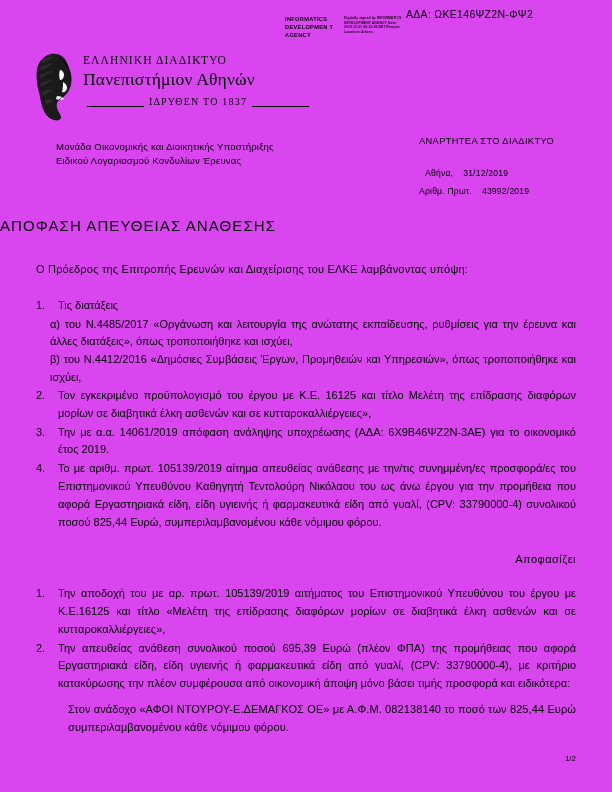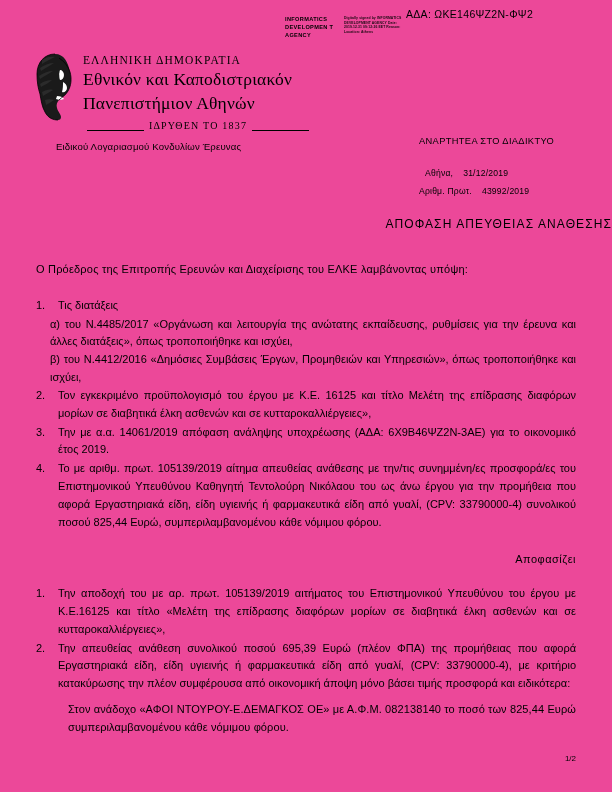--- a/index.html
+++ b/index.html
@@ -8,21 +8,21 @@
     background: #ffffff;
   }
   body {
     font-family: "Liberation Sans", sans-serif;
     color: #000000;
   }
   .page {
     position: relative;
     width: 612px;
     height: 792px;
-    background: #ec4899;
+    background: #d946ef;
     overflow: hidden;
   }
 
   
   .ada-code {
     position: absolute;
     left: 406px;
     top: 8px;
     font-size: 10.5px;
     letter-spacing: 0.3px;
@@ -128,22 +128,22 @@
   .meta-city  { left: 425px; top: 168px; }
   .meta-proto { left: 419px; top: 186px; }
   .meta-val   { display: inline-block; margin-left: 10px; }
 
   
   .doc-title {
     position: absolute;
     left: 0;
     top: 217px;
     width: 612px;
-    text-align: right;
-    font-size: 12px;
+    text-align: left;
+    font-size: 15px;
     letter-spacing: 1.1px;
   }
 
   
   .body-area {
     position: absolute;
     left: 36px;
     top: 261px;
     width: 540px;
     font-size: 11px;
@@ -224,32 +224,32 @@
         <path d="M7 32 C11 29 15 28 19 28 C16 31 11 33 8 35 Z"></path>
         <path d="M9 40 C13 38 16 37 20 38 C17 40 13 42 10 44 Z"></path>
         <path d="M12 48 C15 47 18 47 21 48 C18 50 15 52 13 53 Z"></path>
       </g>
       <g fill="none" stroke="#000" stroke-width="0.8">
         <path d="M22 2 C11 2 4 11 4 22 C4 30 5 36 7 42 C8 48 9 55 12 60 C15 66 20 68 25 68"></path>
         <path d="M26 6 C31 9 35 14 37 20 C39 27 38 34 35 39 C33 43 29 45 26 48"></path>
       </g>
     </svg>
     <div class="lh-text">
-      <div class="lh-line1">ΕΛΛΗΝΙΚΗ ΔΗΜΟΚΡΑΤΙΑ</div>
-      <div class="lh-line2">Εθνικόν και Καποδιστριακόν</div>
+      <div class="lh-line1">ΕΛΛΗΝΙΚΗ ΔΙΑΔΙΚΤΥΟ</div>
       <div class="lh-line3">Πανεπιστήμιον Αθηνών</div>
     </div>
     <div class="lh-founded">
       <span class="rule"></span>
       <span>ΙΔΡΥΘΕΝ ΤΟ 1837</span>
       <span class="rule"></span>
     </div>
   </div>
 
   <div class="unit">
+    <div>Μονάδα Οικονομικής και Διοικητικής Υποστήριξης</div>
     <div>Ειδικού Λογαριασμού Κονδυλίων Έρευνας</div>
   </div>
 
   <div class="meta-anarthtea">ΑΝΑΡΤΗΤΕΑ ΣΤΟ ΔΙΑΔΙΚΤΥΟ</div>
   <div class="meta-row meta-city">
     <span>Αθήνα,</span><span class="meta-val">31/12/2019</span>
   </div>
   <div class="meta-row meta-proto">
     <span>Αριθμ. Πρωτ.</span><span class="meta-val">43992/2019</span>
   </div>

